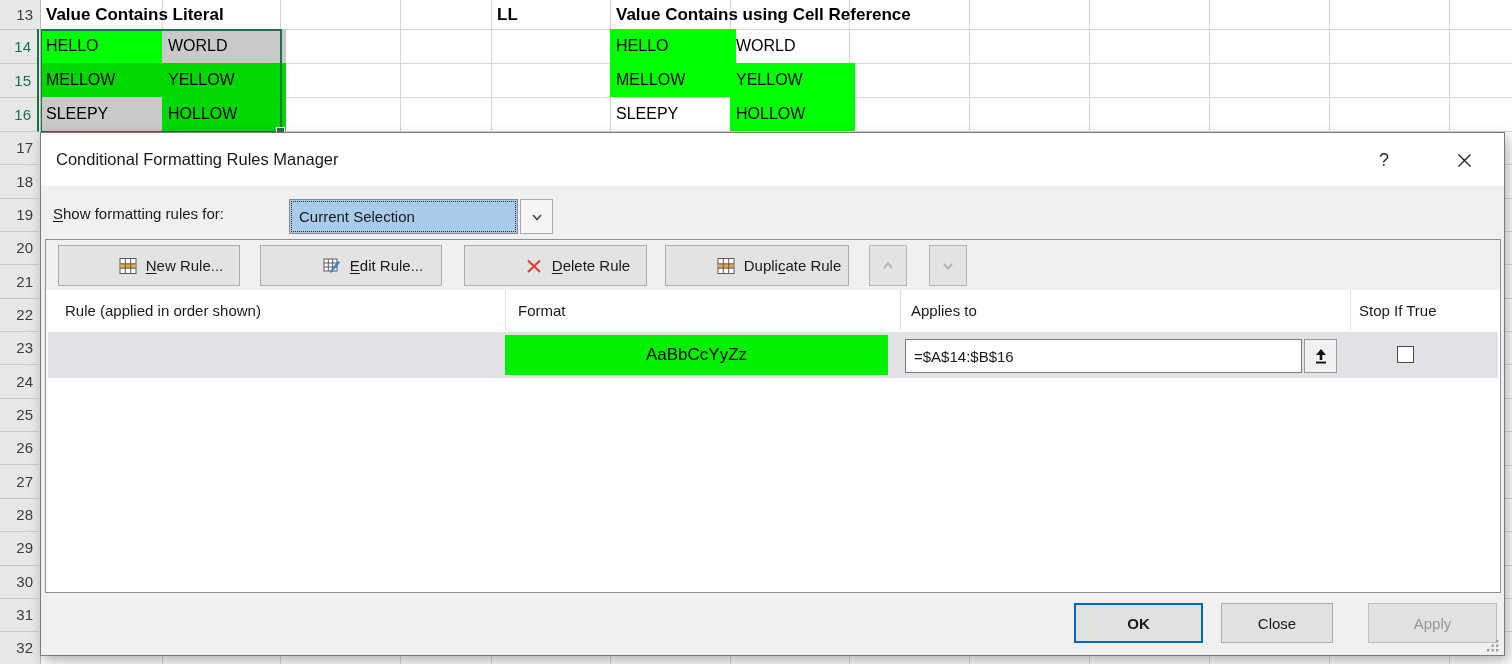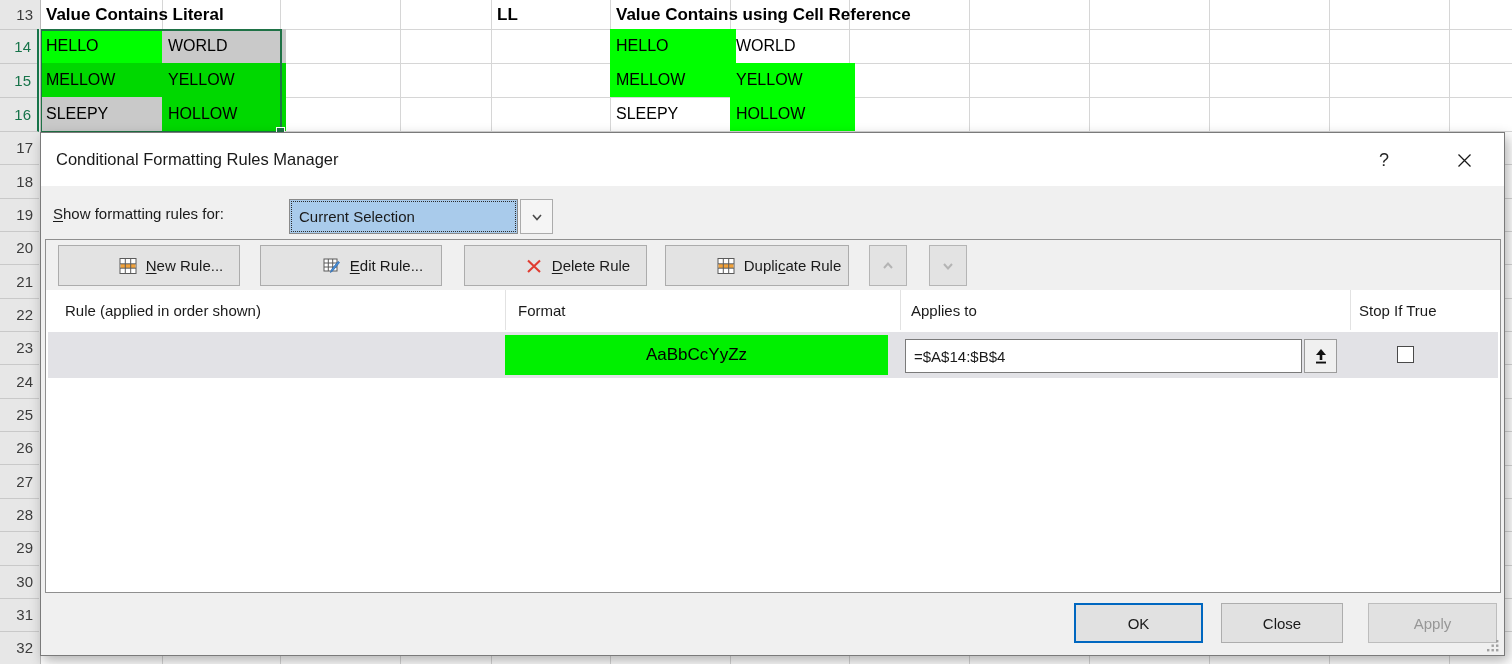--- a/index.html
+++ b/index.html
@@ -64,22 +64,22 @@
   #applies-input{position:absolute;left:857px;top:7px;width:397px;height:34px;background:#fff;
                  border:1px solid #7a7a7a;box-sizing:border-box;display:flex;align-items:center;
                  padding-left:8px;font-size:15px;}
   #applies-picker{position:absolute;left:1256px;top:7px;width:33px;height:34px;background:#f0f0f0;
                   border:1px solid #9b9b9b;box-sizing:border-box;display:flex;align-items:center;justify-content:center;}
   #stop-check{position:absolute;left:1349px;top:14px;width:17px;height:17px;background:#fff;
               border:1px solid #4a4a4a;box-sizing:border-box;}
 
   .footbtn{position:absolute;top:470px;height:40px;background:#e1e1e1;border:1px solid #adadad;
            box-sizing:border-box;display:flex;align-items:center;justify-content:center;font-size:15px;}
-  #btn-ok{left:1033px;width:129px;border:2px solid #0067c0;}
-  #btn-close{left:1180px;width:122px;}
+  #btn-ok{left:1033px;width:129px;border:2px solid #0067c0;font-weight:bold;}
+  #btn-close{left:1180px;width:112px;}
   #btn-apply{left:1327px;width:129px;border:1px solid #bdbdbd;color:#979797;}
   #grip{position:absolute;right:5px;bottom:5px;width:12px;height:12px;}
 </style>
 </head>
 <body>
 
 <div class="stage">
 
   <div id="sheet">
     <div id="gridlines">
@@ -253,21 +253,21 @@
       <div id="listhead">
         <div class="hcell" style="width:459px;padding-left:18px;">Rule (applied in order shown)</div>
         <div class="hcell" style="width:395px;padding-left:12px;">Format</div>
         <div class="hcell" style="width:450px;padding-left:10px;">Applies to</div>
         <div class="hcell" style="flex:1;padding-left:8px;">Stop If True</div>
       </div>
 
       <div id="rulerow">
         <div id="rule-swatch" style="background: rgb(0, 240, 0);">AaBbCcYyZz</div>
         <div id="applies-input">
-          <span>=$A$14:$B$4</span>
+          <span>=$A$14:$B$16</span>
         </div>
         <div id="applies-picker">
           <span class="icon" style="width:16px;height:18px;">
             <svg viewBox="0 0 16 18">
                 <polygon points="8,2 3,8 13,8" fill="#111"></polygon>
                 <rect x="6.7" y="7.5" width="2.6" height="5.5" fill="#111"></rect>
                 <rect x="3" y="14.6" width="10" height="1.9" fill="#111"></rect>
               </svg>
           </span>
         </div>

